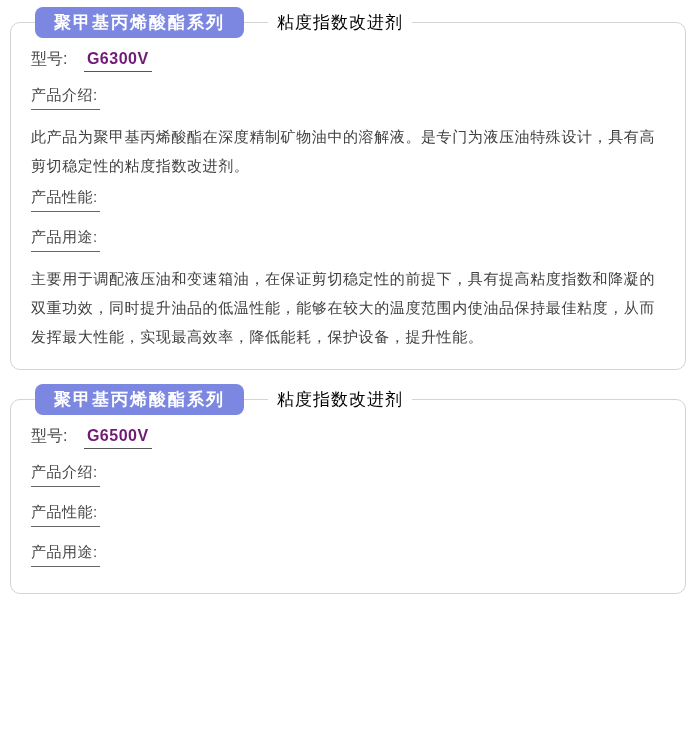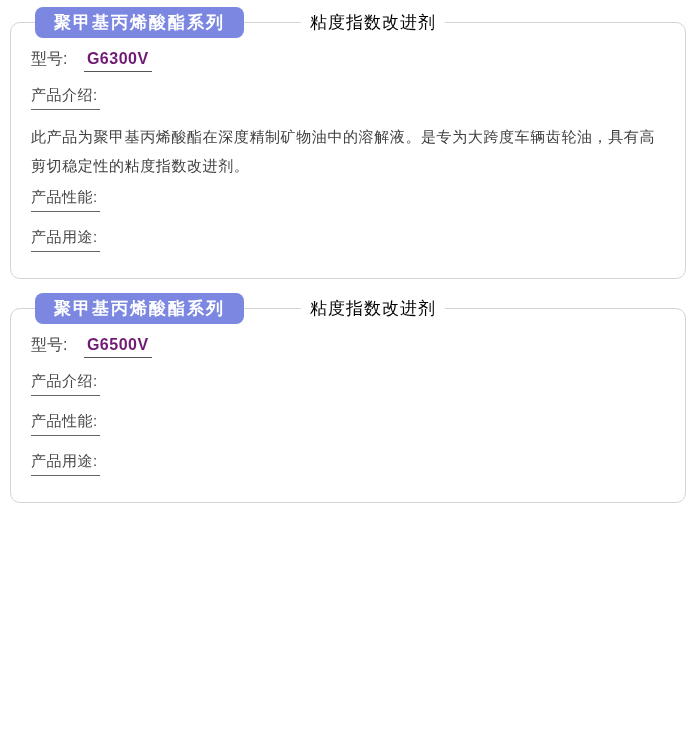--- a/index.html
+++ b/index.html
@@ -19,21 +19,20 @@
     background: #ffffff;
   }
 
   .card-header {
     position: absolute;
     top: -16px;
     left: 24px;
     display: flex;
     align-items: center;
     height: 31px;
-    gap: 33px;
   }
   .badge {
     display: inline-block;
     background: #7b87e0;
     color: #ffffff;
     font-size: 17px;
     font-weight: bold;
     letter-spacing: 2px;
     line-height: 31px;
     padding: 0 19px;
@@ -91,27 +90,28 @@
   <div class="card-header">
     <span class="badge">聚甲基丙烯酸酯系列</span>
     <span class="category">粘度指数改进剂</span>
   </div>
   <div class="model-row">
     <span class="model-label">型号:</span>
     <span class="model-value">G6300V</span>
   </div>
   <div class="section">
     <div><span class="section-heading">产品介绍:</span></div>
-    <p class="section-body">此产品为聚甲基丙烯酸酯在深度精制矿物油中的溶解液。是专为大跨度车辆齿轮油，具有高剪切稳定性的粘度指数改进剂。</p>
+    <p class="section-body">此产品为聚甲基丙烯酸酯在深度精制矿物油中的溶解液。是专门为液压油特殊设计，具有高剪切稳定性的粘度指数改进剂。</p>
   </div>
   <div class="section">
     <div><span class="section-heading">产品性能:</span></div>
   </div>
   <div class="section">
     <div><span class="section-heading">产品用途:</span></div>
+    <p class="section-body">主要用于调配液压油和变速箱油，在保证剪切稳定性的前提下，具有提高粘度指数和降凝的双重功效，同时提升油品的低温性能，能够在较大的温度范围内使油品保持最佳粘度，从而发挥最大性能，实现最高效率，降低能耗，保护设备，提升性能。</p>
   </div>
 </section>
 
 <section class="card">
   <div class="card-header">
     <span class="badge">聚甲基丙烯酸酯系列</span>
     <span class="category">粘度指数改进剂</span>
   </div>
   <div class="model-row">
     <span class="model-label">型号:</span>

